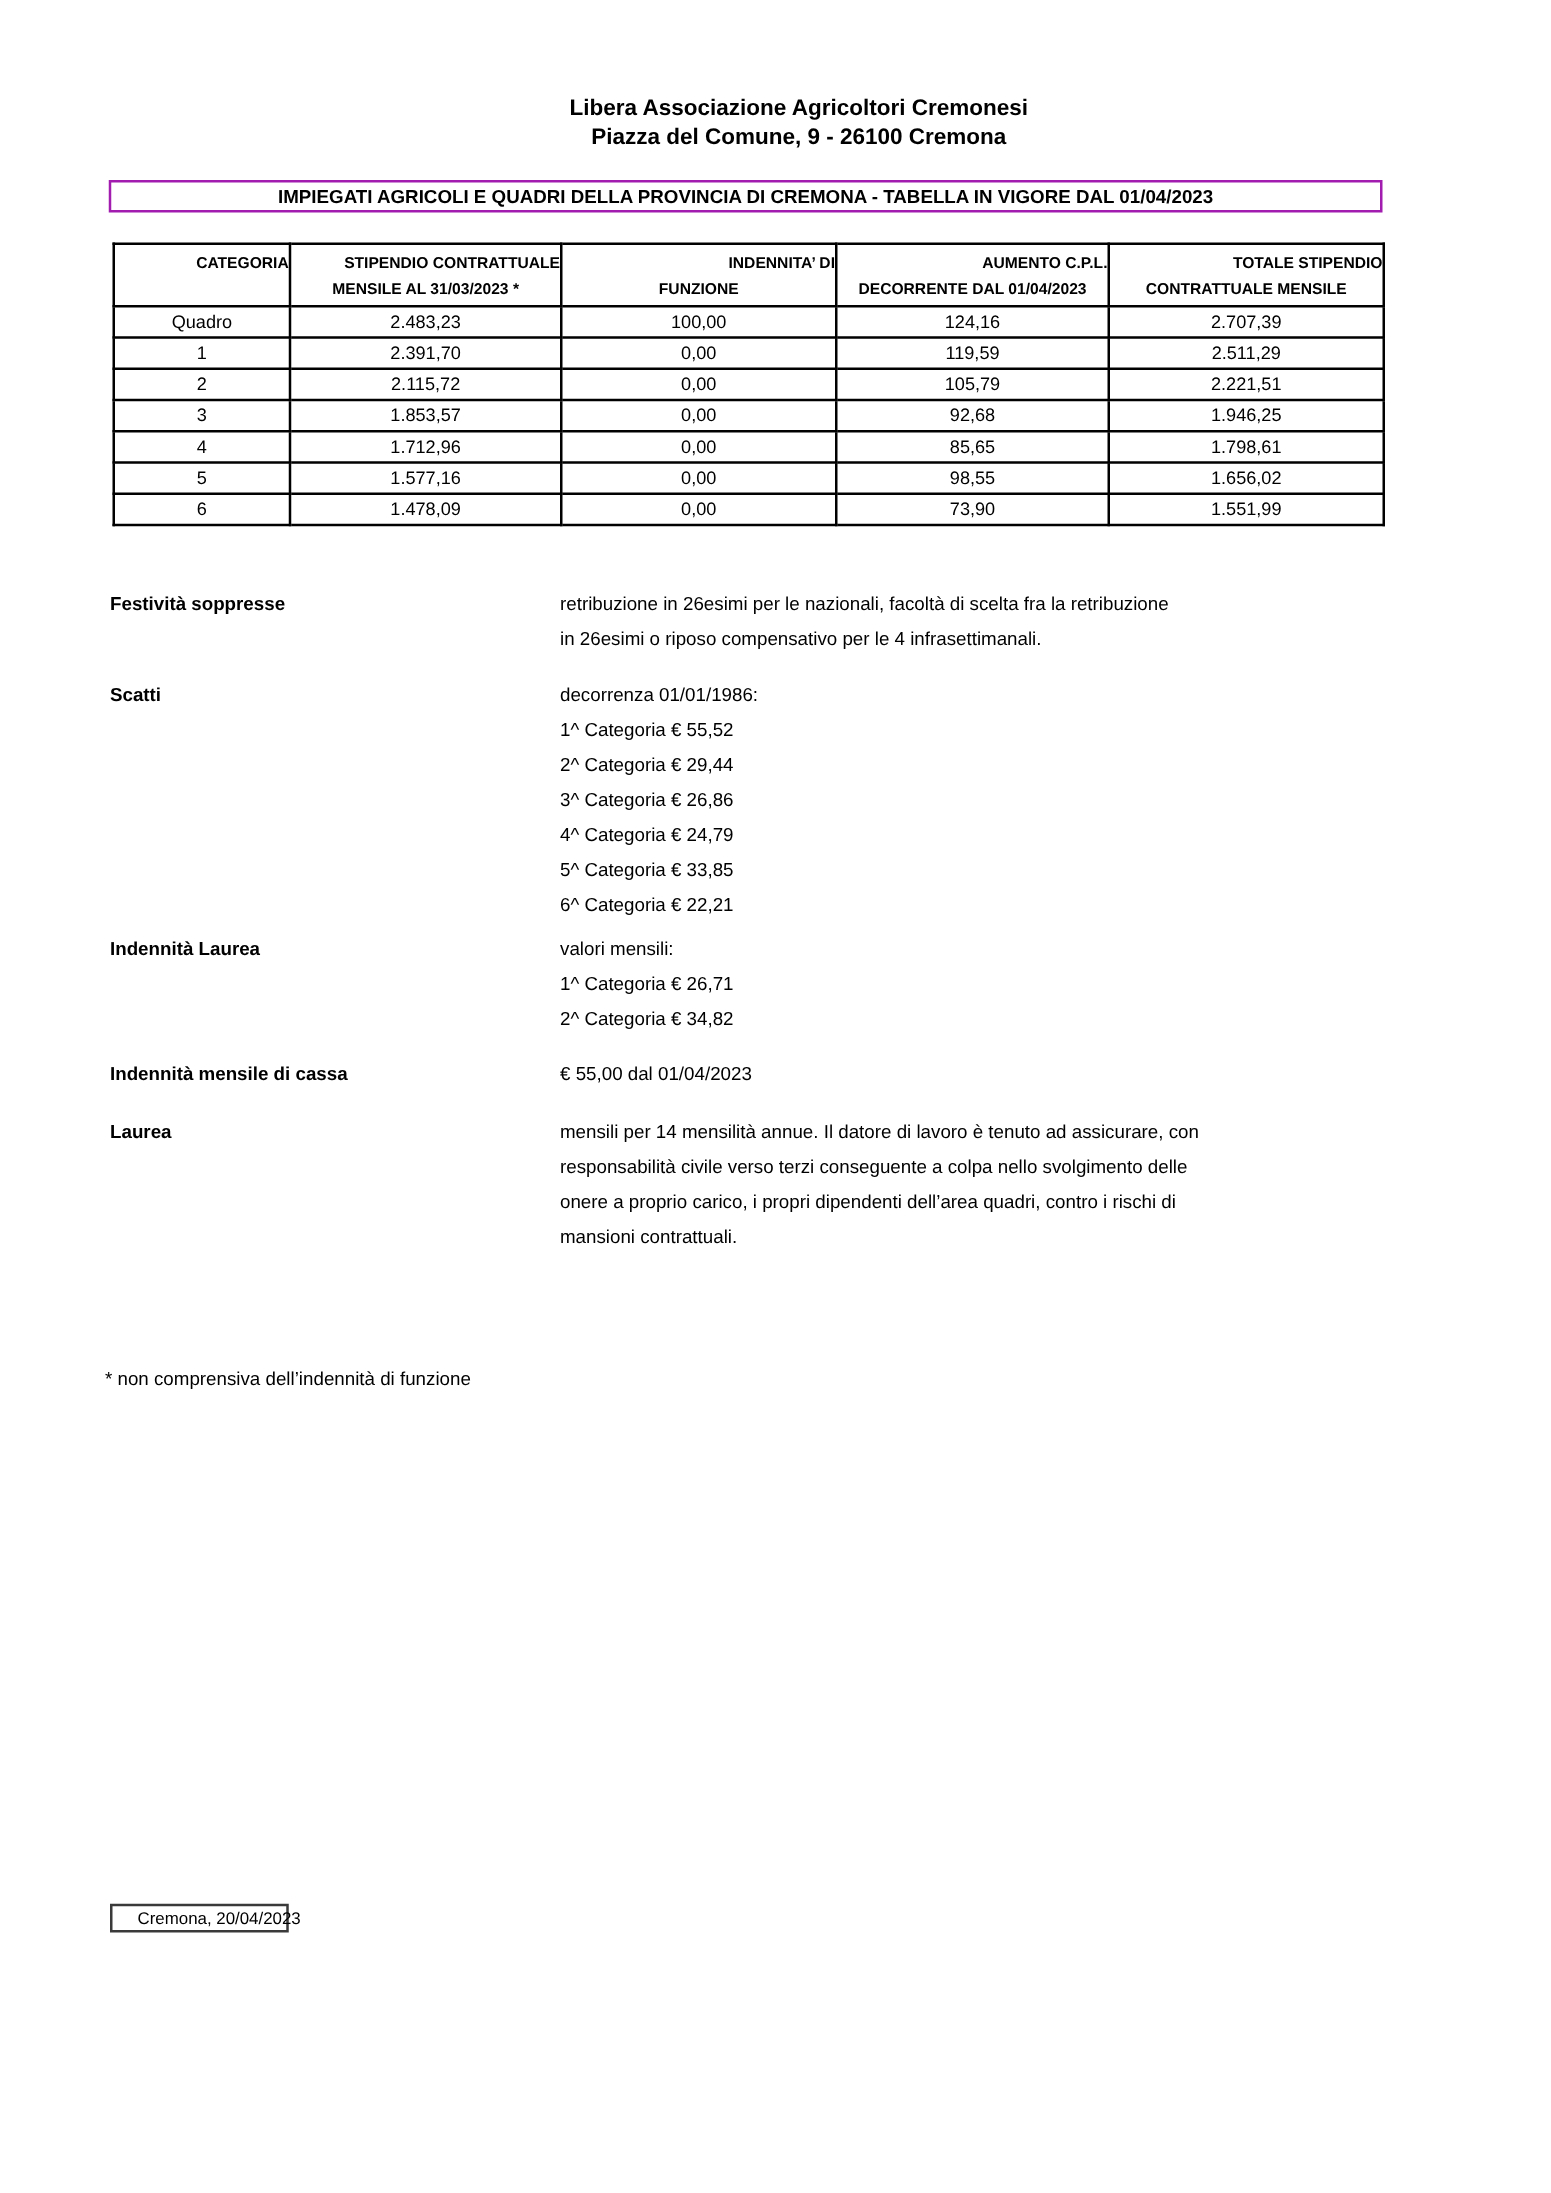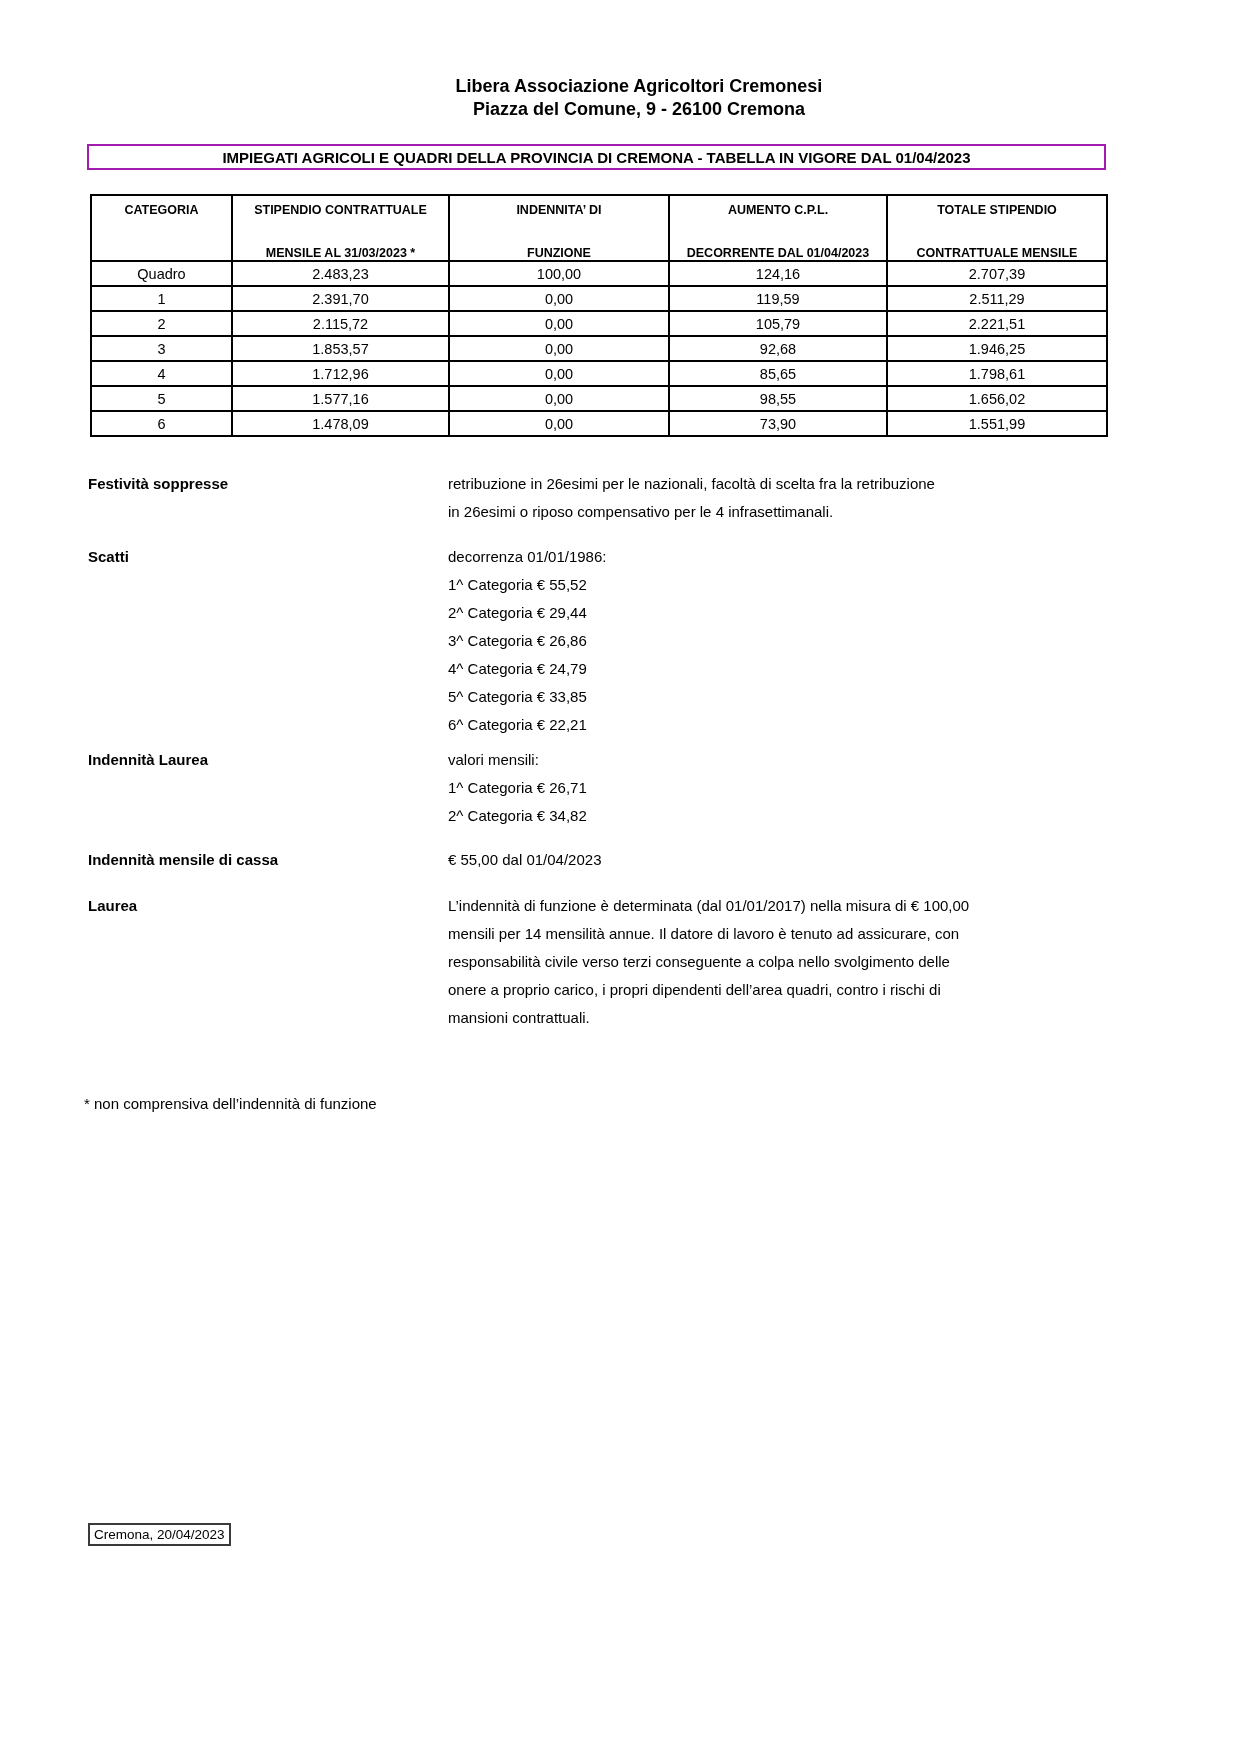--- a/index.html
+++ b/index.html
@@ -64,21 +64,21 @@
     background: #ffffff;
   }
   .salary-table th {
     height: 50px;
     vertical-align: top;
     padding-top: 7px;
     font-size: 12.5px;
     line-height: 14px;
     font-weight: bold;
   }
-  .salary-table th .th-line1 { margin-bottom: 29px; }
+  .salary-table th .th-line1 { margin-bottom: 7px; text-align: right; }
   .salary-table td {
     height: 25px;
     font-size: 14.5px;
     line-height: 20px;
     font-weight: normal;
   }
 
   
   .section { position: absolute; left: 0; width: 1241px; }
   .section .sec-label {
@@ -115,21 +115,21 @@
 
   .date-box {
     position: absolute;
     left: 88px;
     top: 1523px;
     width: 143px;
     height: 23px;
     border: 2px solid #3a3a3a;
     display: flex;
     align-items: center;
-    padding-left: 4px;
+    padding-left: 20px;
     font-size: 13.5px;
     white-space: nowrap;
   }
 </style>
 </head>
 <body>
 
 <div class="page">
 
   <div class="doc-header">
@@ -256,21 +256,20 @@
       </div>
       <div class="section section-3">
         <div class="sec-label">Indennità mensile di cassa</div>
         <div class="sec-body">
           <div>€ 55,00 dal 01/04/2023</div>
         </div>
       </div>
       <div class="section section-4">
         <div class="sec-label">Laurea</div>
         <div class="sec-body">
-          <div>L’indennità di funzione è determinata (dal 01/01/2017) nella misura di € 100,00</div>
           <div>mensili per 14 mensilità annue. Il datore di lavoro è tenuto ad assicurare, con</div>
           <div>responsabilità civile verso terzi conseguente a colpa nello svolgimento delle</div>
           <div>onere a proprio carico, i propri dipendenti dell’area quadri, contro i rischi di</div>
           <div>mansioni contrattuali.</div>
         </div>
       </div>
     </div>
 
   <div class="footnote">* non comprensiva dell’indennità di funzione</div>
 

